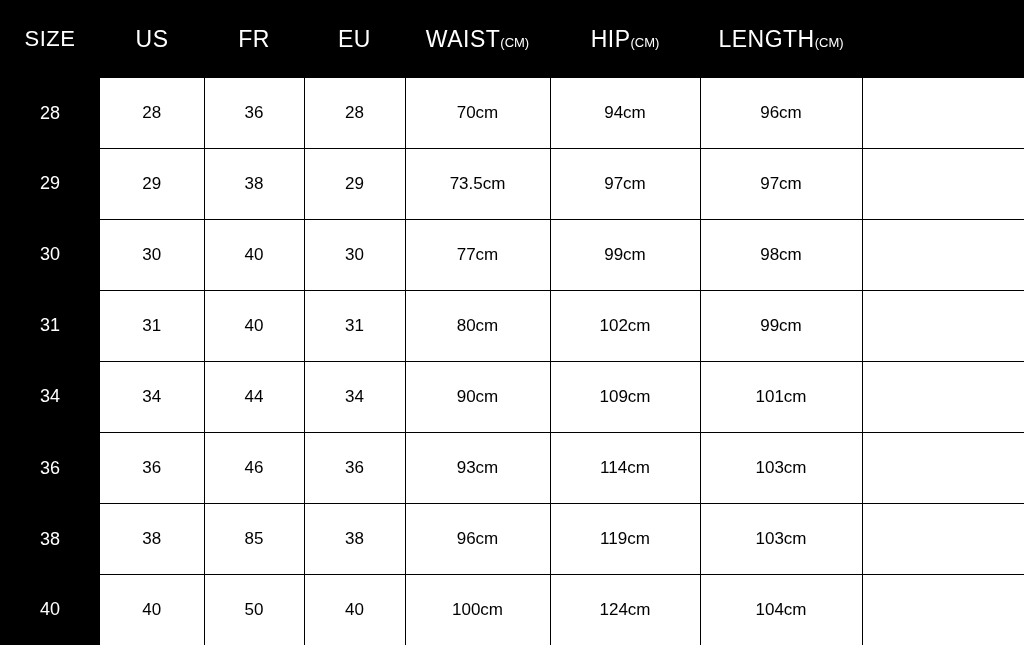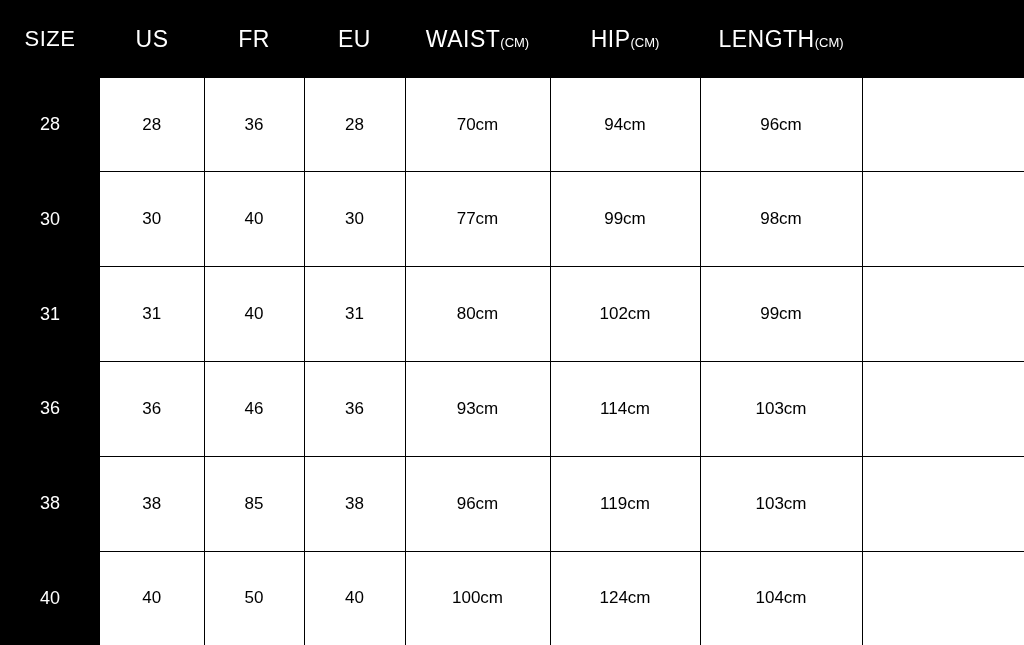--- a/index.html
+++ b/index.html
@@ -134,37 +134,57 @@
         <td class="col-size">28</td>
         <td>28</td>
         <td>36</td>
         <td>28</td>
         <td>70cm</td>
         <td>94cm</td>
         <td>96cm</td>
         <td class="col-pad"></td>
       </tr>
       <tr>
+        <td class="col-size">29</td>
+        <td>29</td>
+        <td>38</td>
+        <td>29</td>
+        <td>73.5cm</td>
+        <td>97cm</td>
+        <td>97cm</td>
+        <td class="col-pad"></td>
+      </tr>
+      <tr>
         <td class="col-size">30</td>
         <td>30</td>
         <td>40</td>
         <td>30</td>
         <td>77cm</td>
         <td>99cm</td>
         <td>98cm</td>
         <td class="col-pad"></td>
       </tr>
       <tr>
         <td class="col-size">31</td>
         <td>31</td>
         <td>40</td>
         <td>31</td>
         <td>80cm</td>
         <td>102cm</td>
         <td>99cm</td>
+        <td class="col-pad"></td>
+      </tr>
+      <tr>
+        <td class="col-size">34</td>
+        <td>34</td>
+        <td>44</td>
+        <td>34</td>
+        <td>90cm</td>
+        <td>109cm</td>
+        <td>101cm</td>
         <td class="col-pad"></td>
       </tr>
       <tr>
         <td class="col-size">36</td>
         <td>36</td>
         <td>46</td>
         <td>36</td>
         <td>93cm</td>
         <td>114cm</td>
         <td>103cm</td>

